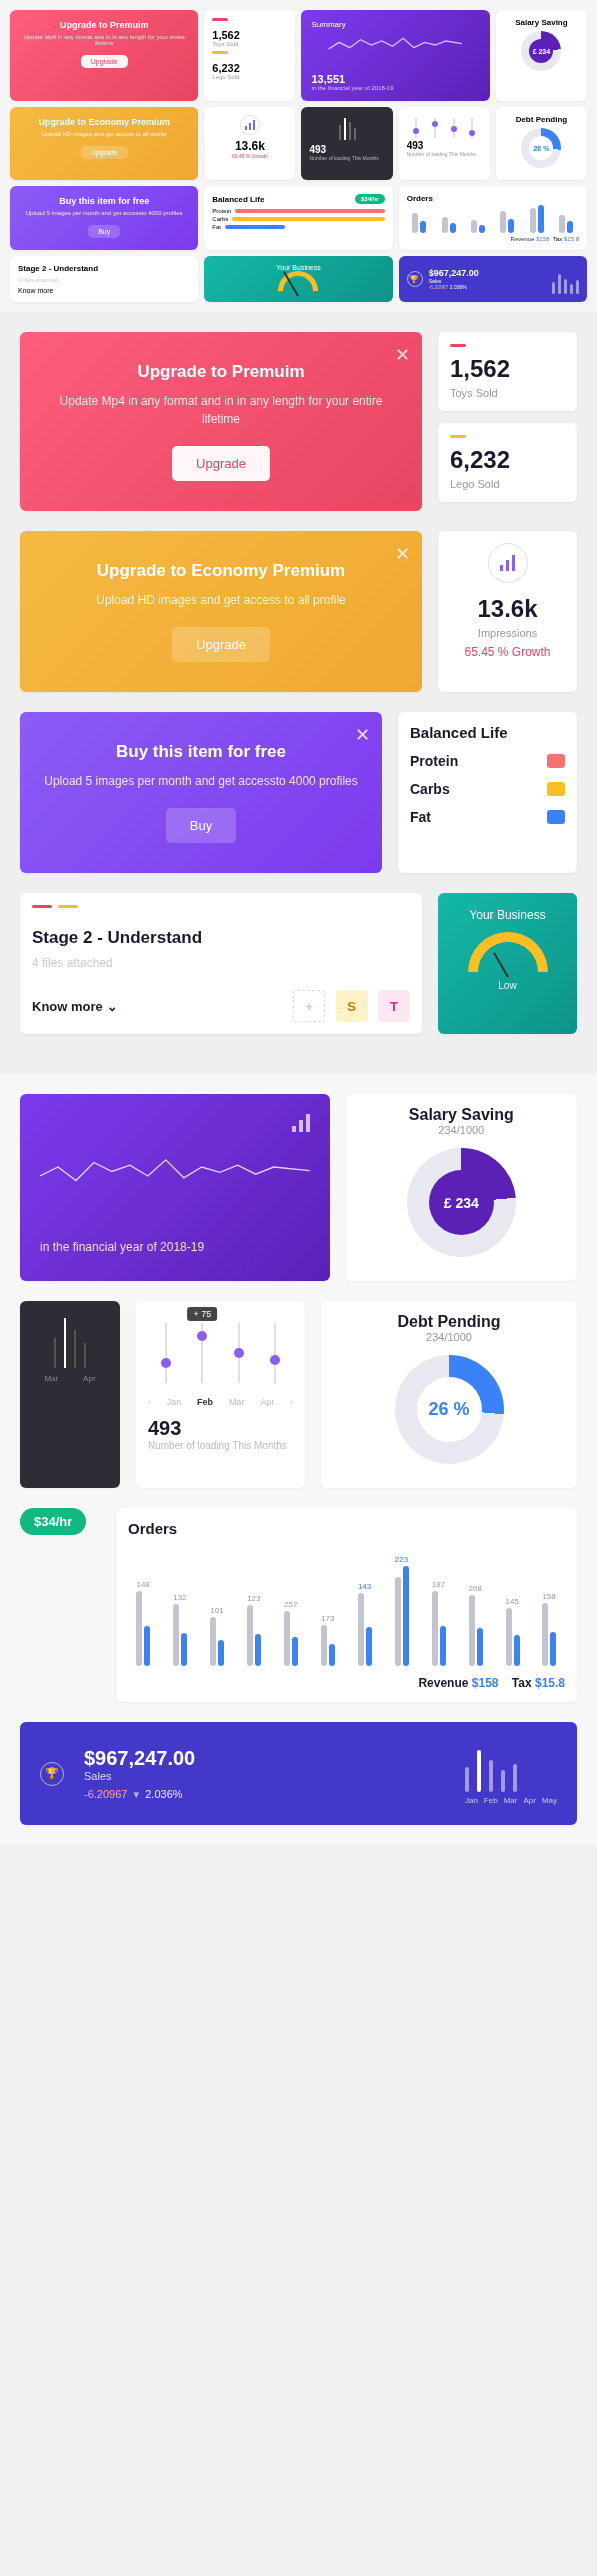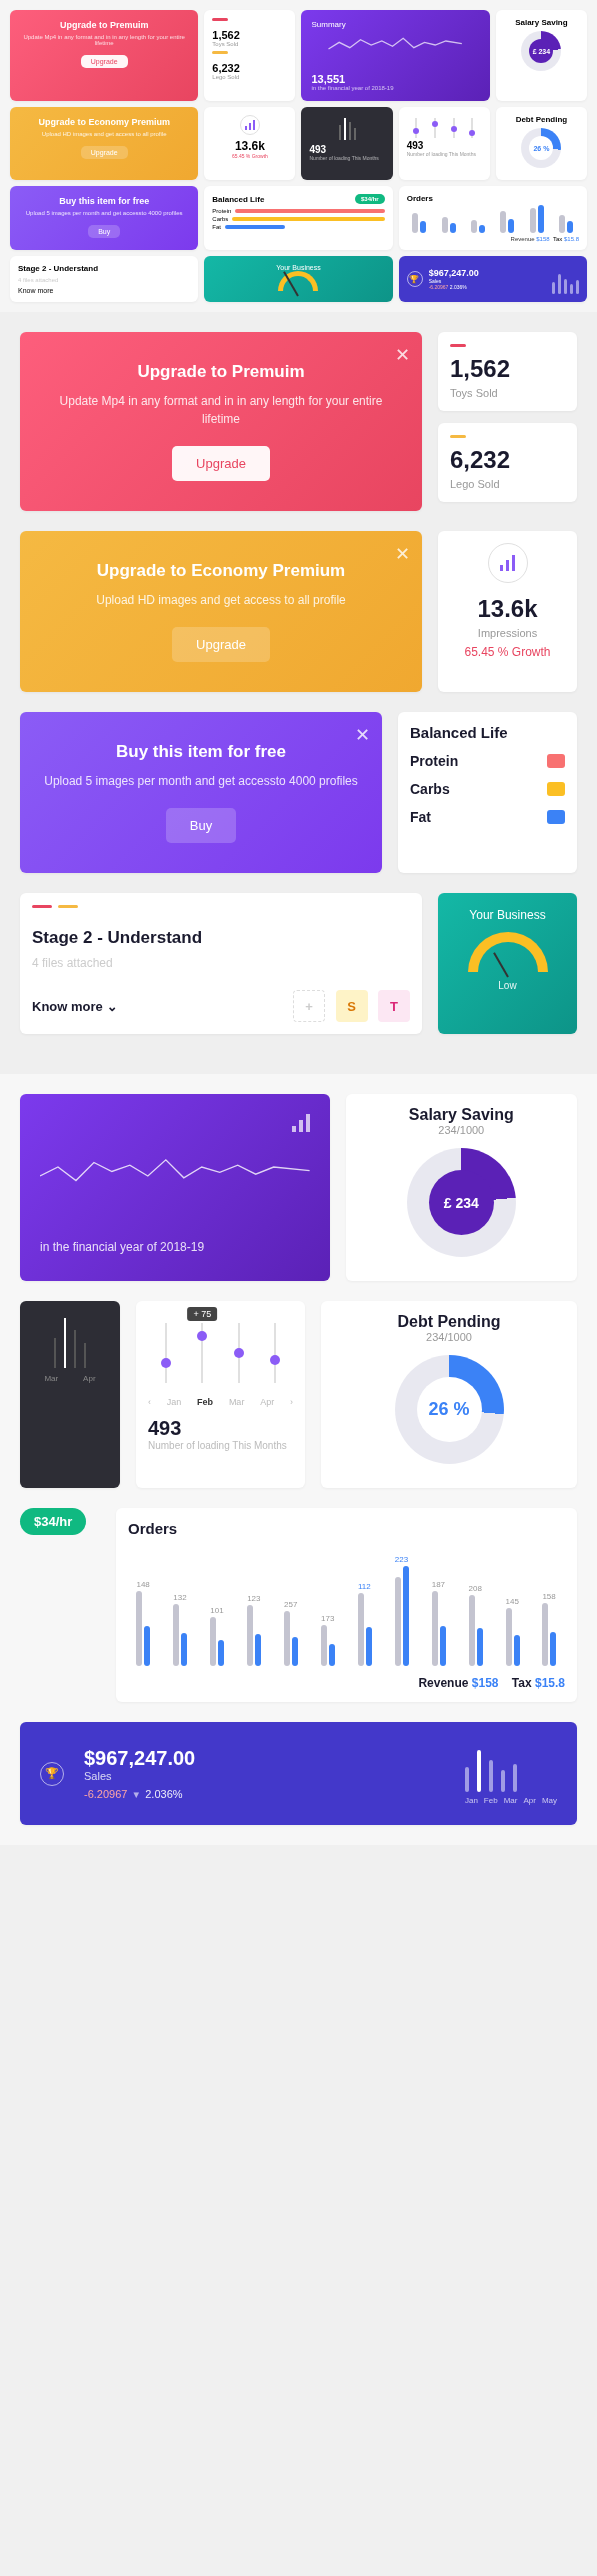--- a/index.html
+++ b/index.html
@@ -442,21 +442,21 @@
             </div>
           </div>
         <div class="order-col">
             <div class="order-val">173</div>
             <div class="bar-group">
               <div class="bar" style="height:41px"></div>
               <div class="bar bar-blue" style="height:22px"></div>
             </div>
           </div>
         <div class="order-col">
-            <div class="order-val" style="color:#3b82f6">112</div>
+            <div class="order-val" style="color:#3b82f6">143</div>
             <div class="bar-group">
               <div class="bar" style="height:73px"></div>
               <div class="bar bar-blue" style="height:39px"></div>
             </div>
           </div>
         <div class="order-col">
             <div class="order-val" style="color:#3b82f6">223</div>
             <div class="bar-group">
               <div class="bar" style="height:89px"></div>
               <div class="bar bar-blue" style="height:100px"></div>

